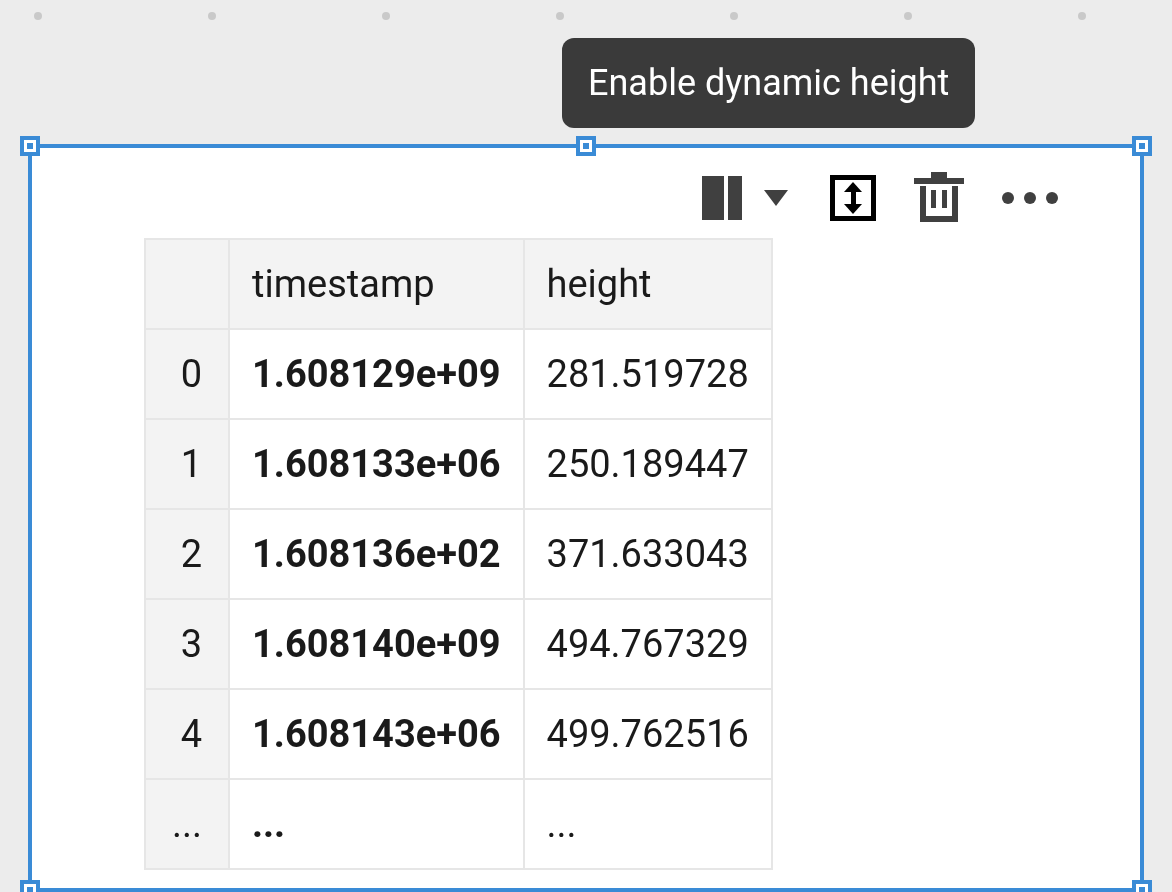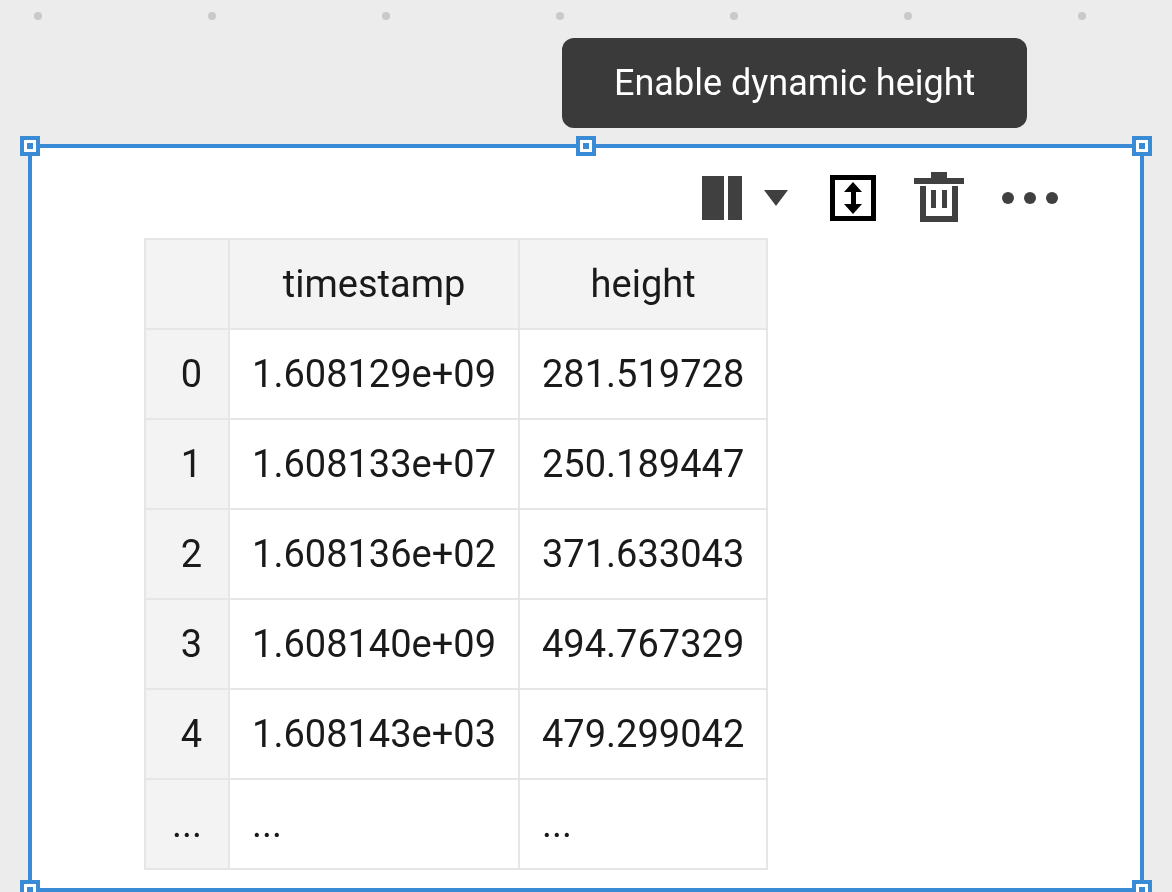--- a/index.html
+++ b/index.html
@@ -24,21 +24,21 @@
       border-radius: 50%;
     }
     
     .tooltip {
       position: absolute;
       top: 38px;
       left: 562px;
       background: #3a3a3a;
       color: #fff;
       font-size: 36px;
-      padding: 24px 52px;
+      padding: 24px 26px;
       border-radius: 12px;
       white-space: nowrap;
       z-index: 100;
     }
     
     .widget-frame {
       position: absolute;
       top: 144px;
       left: 28px;
       width: 1116px;
@@ -168,33 +168,32 @@
     }
     .data-table th, .data-table td {
       border: 2px solid #e6e6e6;
       padding: 22px 22px;
       text-align: left;
       font-weight: 400;
       white-space: nowrap;
     }
     .data-table th {
       background: #f3f3f3;
-      text-align: center;
     }
     .data-table td.idx {
       background: #f3f3f3;
       text-align: right;
       padding-right: 26px;
       padding-left: 26px;
     }
     .data-table th.corner {
       background: #f3f3f3;
       min-width: 60px;
     }
-    .data-table td.ts { min-width: 280px; }
+    .data-table td.ts { min-width: 280px; font-weight: bold; }
     .data-table td.pr { min-width: 240px; }
     .data-table tr.ell td { color:#1a1a1a; }
   </style>
 </head>
 <body>
 
 <div class="grid-dots">
   <div class="dot" style="top:12px; left:34px;"></div>
   <div class="dot" style="top:12px; left:208px;"></div>
   <div class="dot" style="top:12px; left:382px;"></div>
@@ -272,37 +271,37 @@
       </tr>
     </thead>
     <tbody>
       <tr>
         <td class="idx">0</td>
         <td class="ts">1.608129e+09</td>
         <td class="pr">281.519728</td>
       </tr>
       <tr>
         <td class="idx">1</td>
-        <td class="ts">1.608133e+07</td>
+        <td class="ts">1.608133e+06</td>
         <td class="pr">250.189447</td>
       </tr>
       <tr>
         <td class="idx">2</td>
         <td class="ts">1.608136e+02</td>
         <td class="pr">371.633043</td>
       </tr>
       <tr>
         <td class="idx">3</td>
         <td class="ts">1.608140e+09</td>
         <td class="pr">494.767329</td>
       </tr>
       <tr>
         <td class="idx">4</td>
-        <td class="ts">1.608143e+03</td>
-        <td class="pr">479.299042</td>
+        <td class="ts">1.608143e+06</td>
+        <td class="pr">499.762516</td>
       </tr>
       <tr class="ell">
         <td class="idx">...</td>
         <td class="ts">...</td>
         <td class="pr">...</td>
       </tr>
     </tbody>
   </table>
 </div>
 

